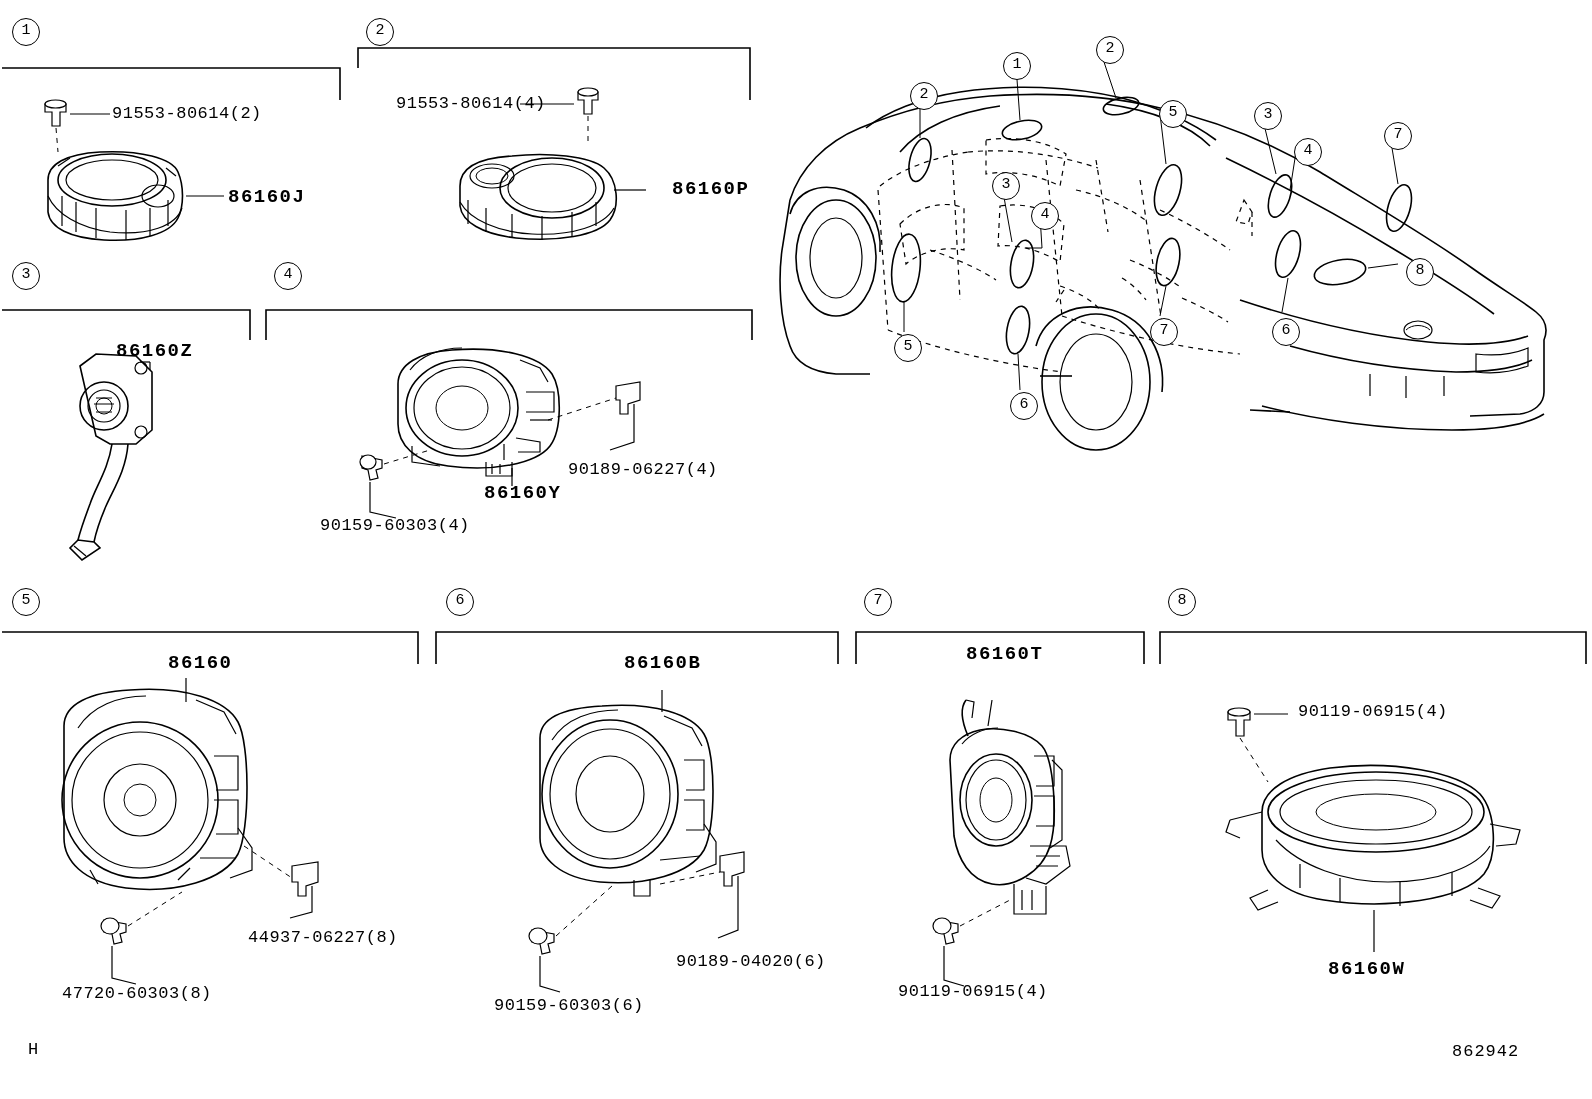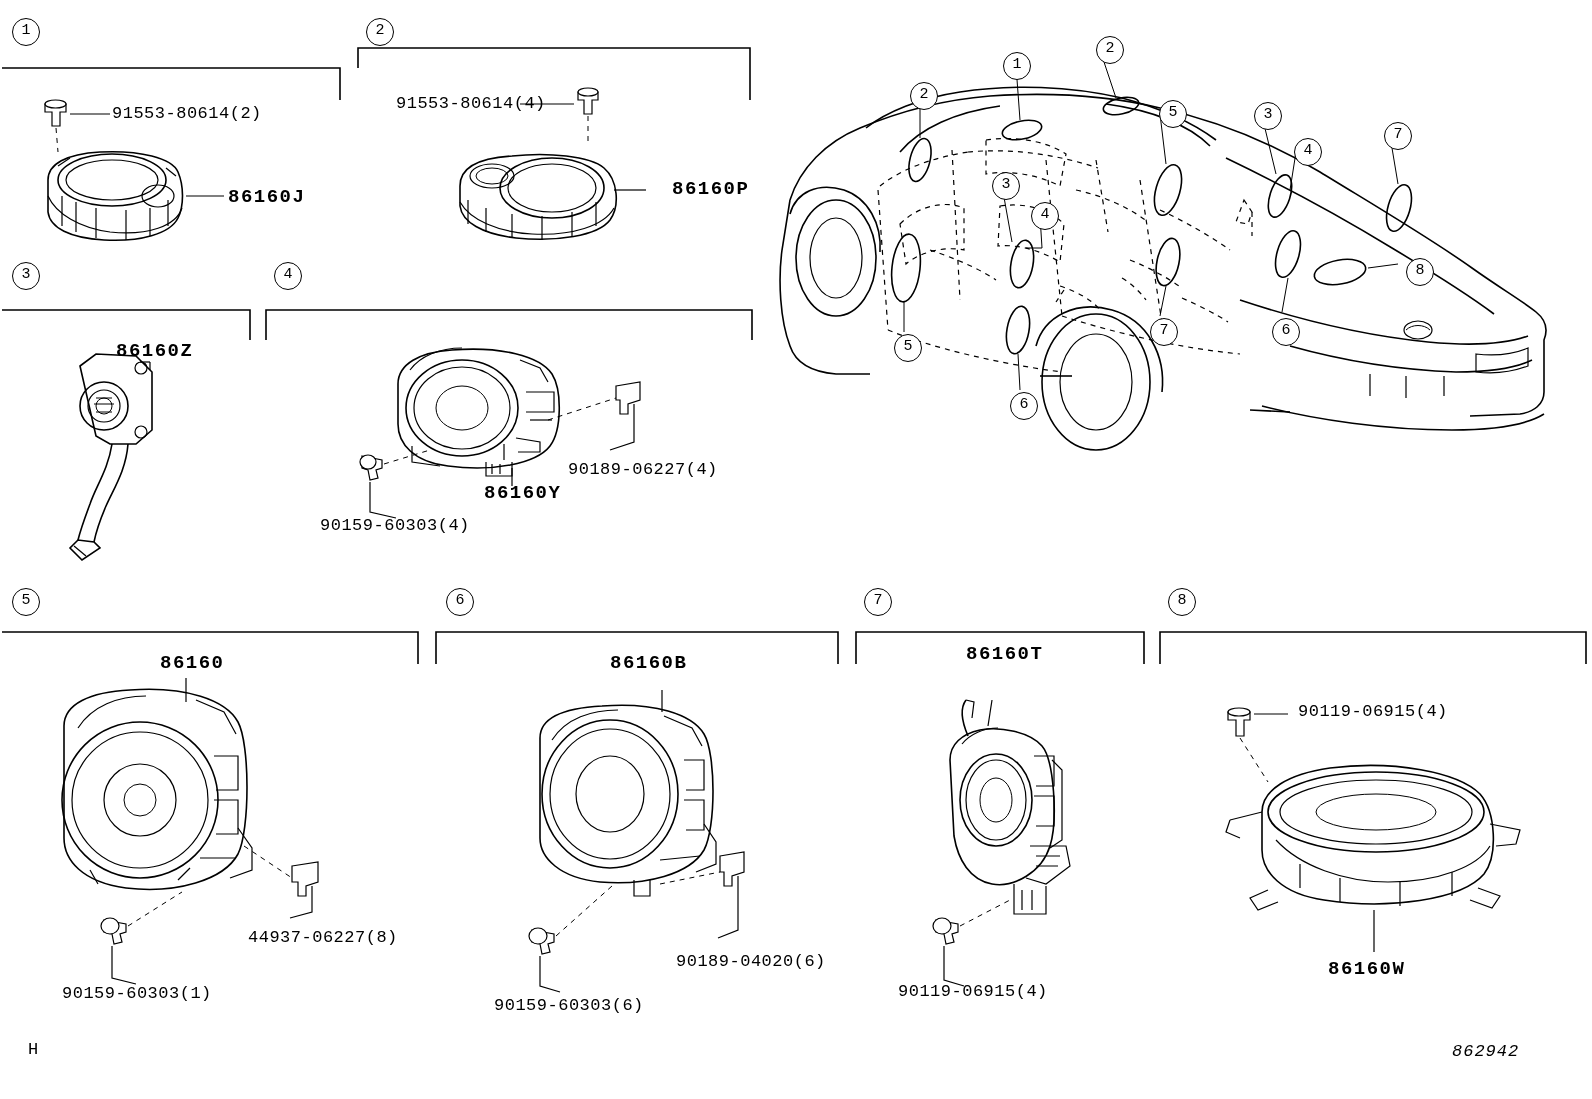--- a/index.html
+++ b/index.html
@@ -10,21 +10,21 @@
   .lbl{position:absolute;font-size:17px;letter-spacing:0.5px;white-space:nowrap;font-family:"Liberation Mono",monospace;}
   .lbl.part{font-size:19px;font-weight:bold;letter-spacing:1.5px;}
   svg{position:absolute;left:0;top:0;}
   .ln{stroke:#000;fill:none;}
   .dash{stroke:#000;fill:none;stroke-dasharray:5 5;}
   .thin{stroke-width:1.2;}
   .med{stroke-width:1.6;}
   .hair{stroke-width:1;}
   .wht{fill:#fff;}
   .footer-left{position:absolute;left:28px;top:1040px;font-size:17px;}
-  .footer-right{position:absolute;left:1452px;top:1042px;font-size:17px;letter-spacing:1px;font-style:italic;}
+  .footer-right{position:absolute;left:1452px;top:1042px;font-size:17px;letter-spacing:1px;}
 </style>
 </head>
 <body>
 
 <div class="stage">
 
   <svg width="1592" height="1099">
 
     <path class="ln med" d="M2 68 L340 68 L340 100"></path>
 
@@ -337,25 +337,25 @@
 
   <div class="lbl" style="left:396px;top:94px">91553-80614(4)</div>
   <div class="lbl part" style="left:672px;top:178px">86160P</div>
 
   <div class="lbl part" style="left:116px;top:340px">86160Z</div>
 
   <div class="lbl part" style="left:484px;top:482px">86160Y</div>
   <div class="lbl" style="left:568px;top:460px">90189-06227(4)</div>
   <div class="lbl" style="left:320px;top:516px">90159-60303(4)</div>
 
-  <div class="lbl part" style="left:160px;top:652px">86160</div>
+  <div class="lbl part" style="left:168px;top:652px">86160</div>
   <div class="lbl" style="left:248px;top:928px">44937-06227(8)</div>
-  <div class="lbl" style="left:62px;top:984px">90159-60303(1)</div>
-
-  <div class="lbl part" style="left:610px;top:652px">86160B</div>
+  <div class="lbl" style="left:62px;top:984px">47720-60303(8)</div>
+
+  <div class="lbl part" style="left:624px;top:652px">86160B</div>
   <div class="lbl" style="left:676px;top:952px">90189-04020(6)</div>
   <div class="lbl" style="left:494px;top:996px">90159-60303(6)</div>
 
   <div class="lbl part" style="left:966px;top:643px">86160T</div>
   <div class="lbl" style="left:898px;top:982px">90119-06915(4)</div>
 
   <div class="lbl" style="left:1298px;top:702px">90119-06915(4)</div>
   <div class="lbl part" style="left:1328px;top:958px">86160W</div>
 
   <div class="footer-left">H</div>

